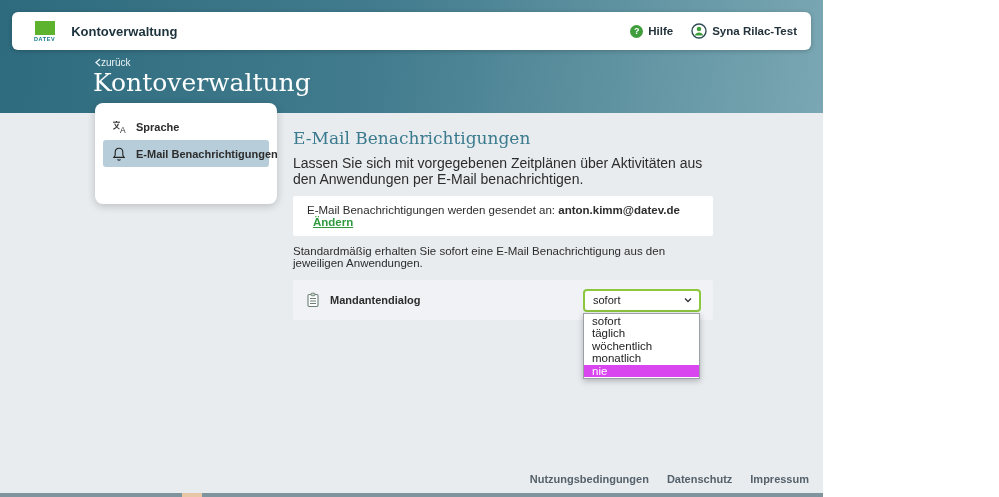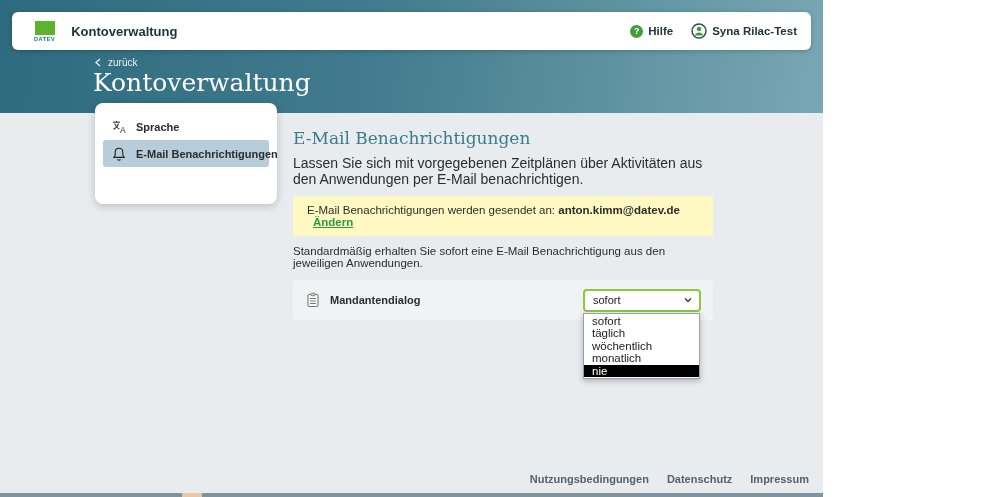--- a/index.html
+++ b/index.html
@@ -19,59 +19,59 @@
   .logo-square { width:20px; height:14px; background:#5db22e; }
   .logo-word { font-size:5.5px; font-weight:bold; color:#0f7687; letter-spacing:.6px; margin-top:1px; }
   .topbar-title { margin-left:16px; font-size:13px; font-weight:bold; color:#1c323c; }
   .topbar-spacer { flex:1; }
   .tb-action { display:flex; align-items:center; gap:5px; margin-left:18px; cursor:pointer; }
   .tb-action span.lbl { font-size:11.5px; font-weight:600; color:#24333b; }
   .help-badge { width:13px; height:13px; border-radius:50%; background:#3f9e3b; color:#fff;
     font-size:9px; font-weight:bold; display:flex; align-items:center; justify-content:center; }
 
   
-  .back-link { position:absolute; left:95px; top:57px; display:flex; align-items:center; gap:7px;
+  .back-link { position:absolute; left:95px; top:57px; display:flex; align-items:center; gap:0;
     color:#eaf2f4; font-size:10px; cursor:pointer; z-index:5; }
   .page-title { position:absolute; left:93px; top:68px; color:#fdfefe;
     font-family:"DejaVu Serif", serif; font-size:25px; font-weight:400; z-index:5; }
 
   
   .sidebar-card { position:absolute; left:95px; top:103px; width:182px; height:101px;
     background:#fff; border-radius:8px; box-shadow:0 2px 8px rgba(0,0,0,.2); z-index:8; padding:10px 8px; }
   .side-item { display:flex; align-items:center; gap:9px; height:27px; padding:0 8px;
     border-radius:3px; cursor:pointer; }
   .side-item .lbl { font-size:11px; font-weight:600; color:#2d2d2d; white-space:nowrap; }
   .side-item.selected { background:#b7cdd9; }
   .icon16 { width:16px; height:16px; flex:0 0 16px; }
 
   
   .content { position:absolute; left:293px; top:113px; width:420px; z-index:6; }
   .section-title { font-family:"DejaVu Serif", serif; font-weight:400; font-size:17px;
     color:#3a7b8e; margin-top:15px; }
   .intro { font-size:14px; color:#2c2c2c; margin-top:7px; }
-  .notice-box { margin-top:9px; background:#fef9c3; border-radius:2px; padding:8px 14px;
+  .notice-box { margin-top:9px; background:#ffffff; border-radius:2px; padding:8px 14px;
     font-size:11.5px; color:#2c2c2c; }
   .notice-box b { font-weight:bold; }
   .change-link { color:#2f9b3e; font-weight:600; text-decoration:underline; margin-left:6px; cursor:pointer; }
   .default-note { font-size:11.5px; color:#2c2c2c; margin-top:9px; }
 
   .app-row { margin-top:11px; height:40px; background:#f0f2f5; border-radius:2px;
     display:flex; align-items:center; padding:0 12px; }
   .app-row + .app-row { margin-top:9px; }
   .app-name { font-size:11px; font-weight:600; color:#2d2d2d; margin-left:9px; }
   .row-spacer { flex:1; }
 
   .select-wrap { position:relative; }
   .select-box { width:118px; height:23px; background:#fff; border:2px solid #8dc63f;
     border-radius:4px; display:flex; align-items:center; padding:0 6px 0 8px; cursor:pointer; }
   .select-box .val { font-size:11px; color:#222; flex:1; }
   .dropdown { position:absolute; left:0; top:24px; width:117px; background:#fff;
     border:1px solid #9aa0a6; box-shadow:0 2px 6px rgba(0,0,0,.25); padding:1px 0; z-index:20; }
   .dd-item { font-size:11.5px; color:#222; padding:0 8px; height:12.6px; line-height:12.6px; cursor:pointer; }
-  .dd-item.highlight { background:#000000; color:#fff; }
+  .dd-item.highlight { background:#d946ef; color:#fff; }
 
   
   .footer-links { position:absolute; right:14px; bottom:12px; display:flex; gap:18px; z-index:6; }
   .footer-links span { font-size:11px; color:#55626b; cursor:pointer;font-weight:bold; }
   .bottom-strip { position:absolute; left:0; bottom:0; width:100%; height:4px; background:#7f949c; }
   .strip-accent { position:absolute; left:182px; bottom:0; width:20px; height:4px; background:#e7c7a5; }
 </style>
 </head>
 <body>
 

